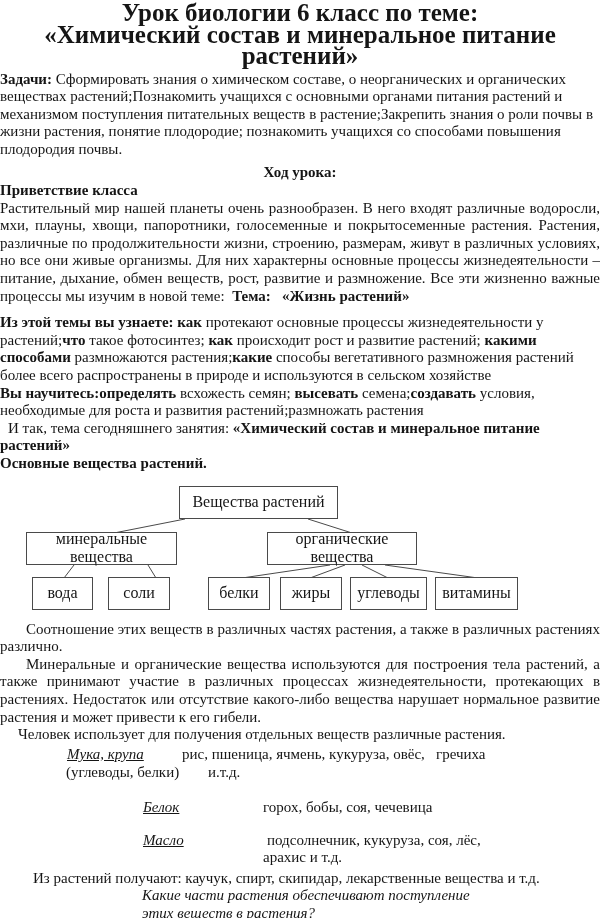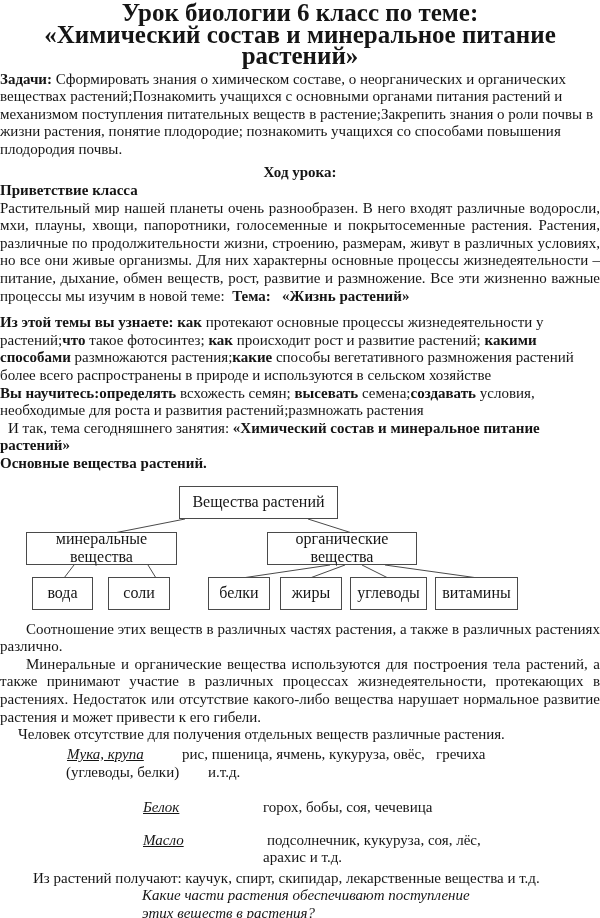--- a/index.html
+++ b/index.html
@@ -93,21 +93,21 @@
     <div class="dbox" style="left:208px; top:102px; width:60px;">белки</div>
     <div class="dbox" style="left:280px; top:102px; width:60px;">жиры</div>
     <div class="dbox" style="left:350px; top:102px; width:75px;">углеводы</div>
     <div class="dbox" style="left:435px; top:102px; width:81px;">витамины</div>
   </div>
 
   <p class="just indent26 mt8">Соотношение этих веществ в различных частях растения, а также в различных растениях различно.</p>
 
   <p class="just indent26">Минеральные и органические вещества используются для построения тела растений, а также принимают участие в различных процессах жизнедеятельности, протекающих в растениях. Недостаток или отсутствие какого-либо вещества нарушает нормальное развитие растения и может привести к его гибели.</p>
 
-  <p class="indent18">Человек отсутствие для получения отдельных веществ различные растения.</p>
+  <p class="indent18">Человек использует для получения отдельных веществ различные растения.</p>
 
   <div class="foodtable">
     <span class="cell iu" style="left:67px;  top:2px;">Мука, крупа</span>
     <span class="cell" style="left:182px; top:2px;">рис, пшеница, ячмень, кукуруза, овёс, &nbsp;&nbsp;гречиха</span>
     <span class="cell" style="left:66px;  top:20px;">(углеводы, белки)</span>
     <span class="cell" style="left:208px; top:20px;">и.т.д.</span>
     <span class="cell iu" style="left:143px; top:55px;">Белок</span>
     <span class="cell" style="left:263px; top:55px;">горох, бобы, соя, чечевица</span>
     <span class="cell iu" style="left:143px; top:88px;">Масло</span>
     <span class="cell" style="left:267px; top:88px;">подсолнечник, кукуруза, соя, лёс,</span>

